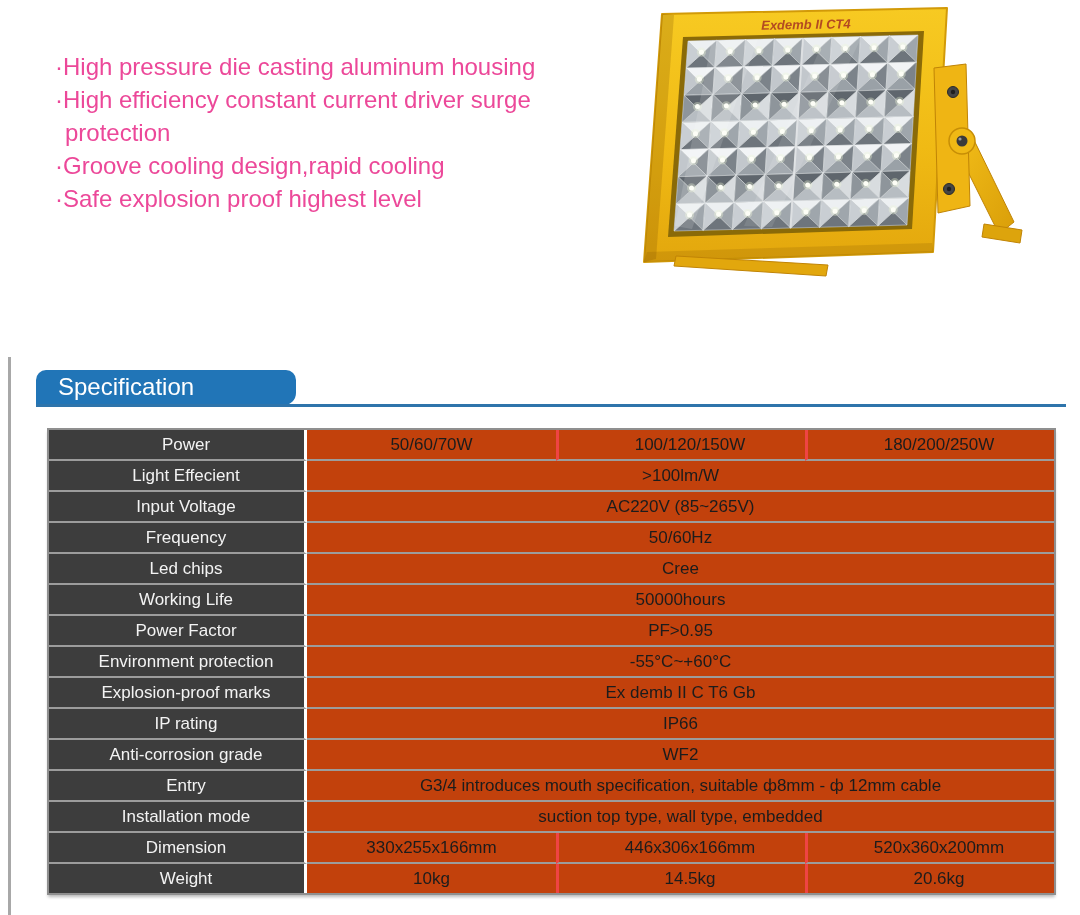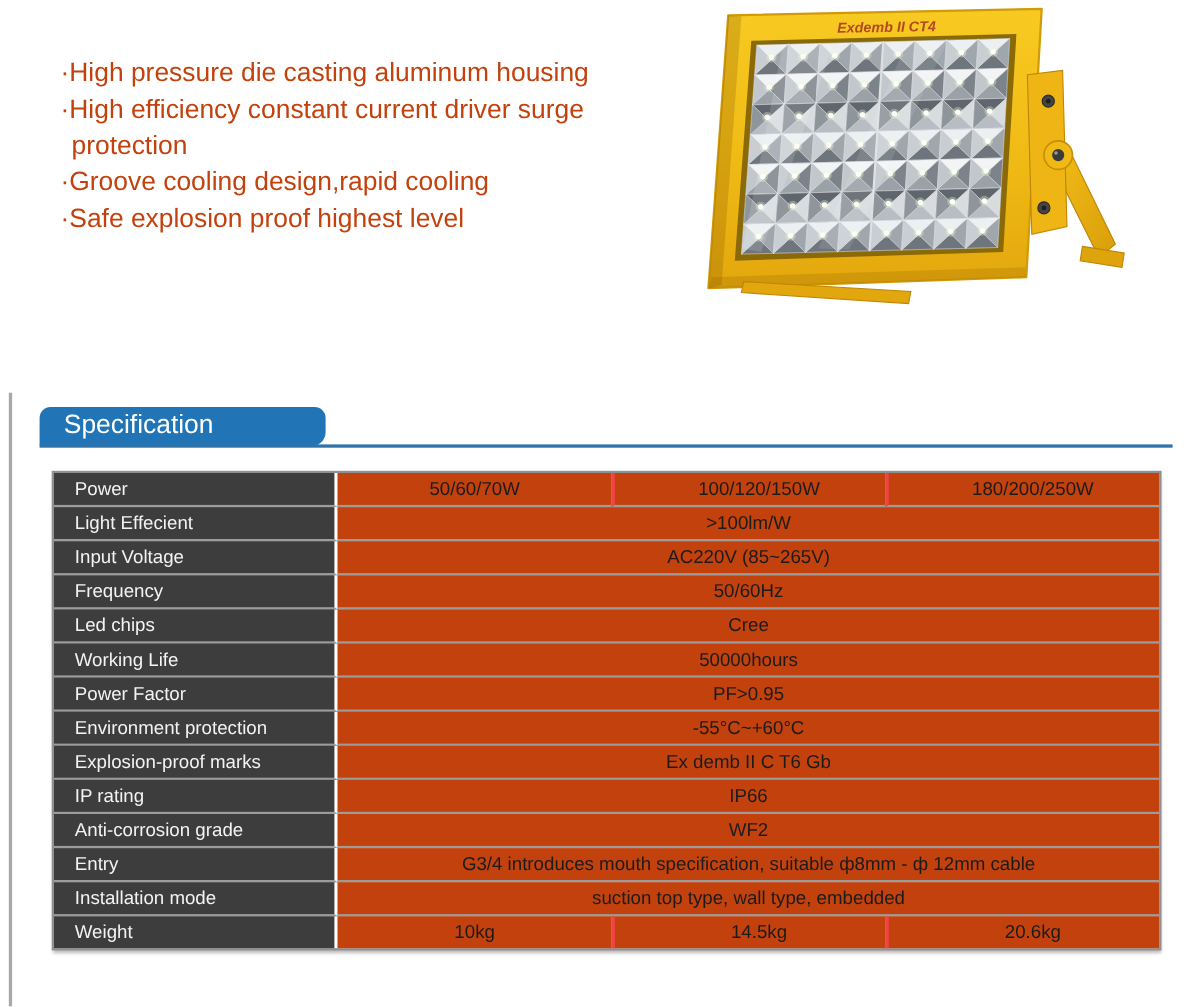--- a/index.html
+++ b/index.html
@@ -8,21 +8,21 @@
     background:#ffffff;
     font-family:"Liberation Sans", sans-serif;
     position:relative;
     overflow:hidden;
   }
 
   
   .features {
     position:absolute; left:55px; top:50px; width:545px;
     margin:0; padding:0; list-style:none;
-    color:#c2410c; font-size:24px; line-height:33px;
+    color:#ec4899; font-size:24px; line-height:33px;
   }
   .features li { padding-left:10px; text-indent:-10px; }
 
   
   .lamp-wrap { position:absolute; left:620px; top:0; width:420px; height:290px; }
 
   
   .side-rule { position:absolute; left:8px; top:357px; width:3px; height:558px; background:#a8a8a8; }
 
   
@@ -46,21 +46,21 @@
     border:2px solid #8f8f8f;
     table-layout:fixed;
     box-shadow:0 3px 3px -1px rgba(0,0,0,0.28);
   }
   .spec-table td {
     height:29px; padding:0; font-size:17px;
     overflow:hidden; white-space:nowrap;
   }
   .spec-table td.lbl {
     background:#3d3d3d; color:#f3f3f3;
-    padding-left:19px; text-align:left;
+    padding-left:19px; text-align:center;
     border-bottom:2px solid #9c9c9c;
     border-right:3px solid #ffffff;
   }
   .spec-table td.val {
     background:#c2410c; color:#1c1c1c;
     text-align:center;
     border-bottom:2px solid #9c9c9c;
   }
   .spec-table td.sep { border-left:3px solid #ef4444;padding-left:16px; }
   .spec-table tr:last-child td { border-bottom:none;margin-left:28px; }
@@ -532,19 +532,25 @@
       </tr>
       <tr>
         <td class="lbl">Entry</td>
         <td class="val" colspan="3">G3/4 introduces mouth specification, suitable ф8mm - ф 12mm cable</td>
       </tr>
       <tr>
         <td class="lbl">Installation mode</td>
         <td class="val" colspan="3">suction top type, wall type, embedded</td>
       </tr>
       <tr>
+        <td class="lbl">Dimension</td>
+        <td class="val">330x255x166mm</td>
+        <td class="val sep">446x306x166mm</td>
+        <td class="val sep">520x360x200mm</td>
+      </tr>
+      <tr>
         <td class="lbl">Weight</td>
         <td class="val">10kg</td>
         <td class="val sep">14.5kg</td>
         <td class="val sep">20.6kg</td>
       </tr>
     </tbody>
 </table>
 
 </body></html>

